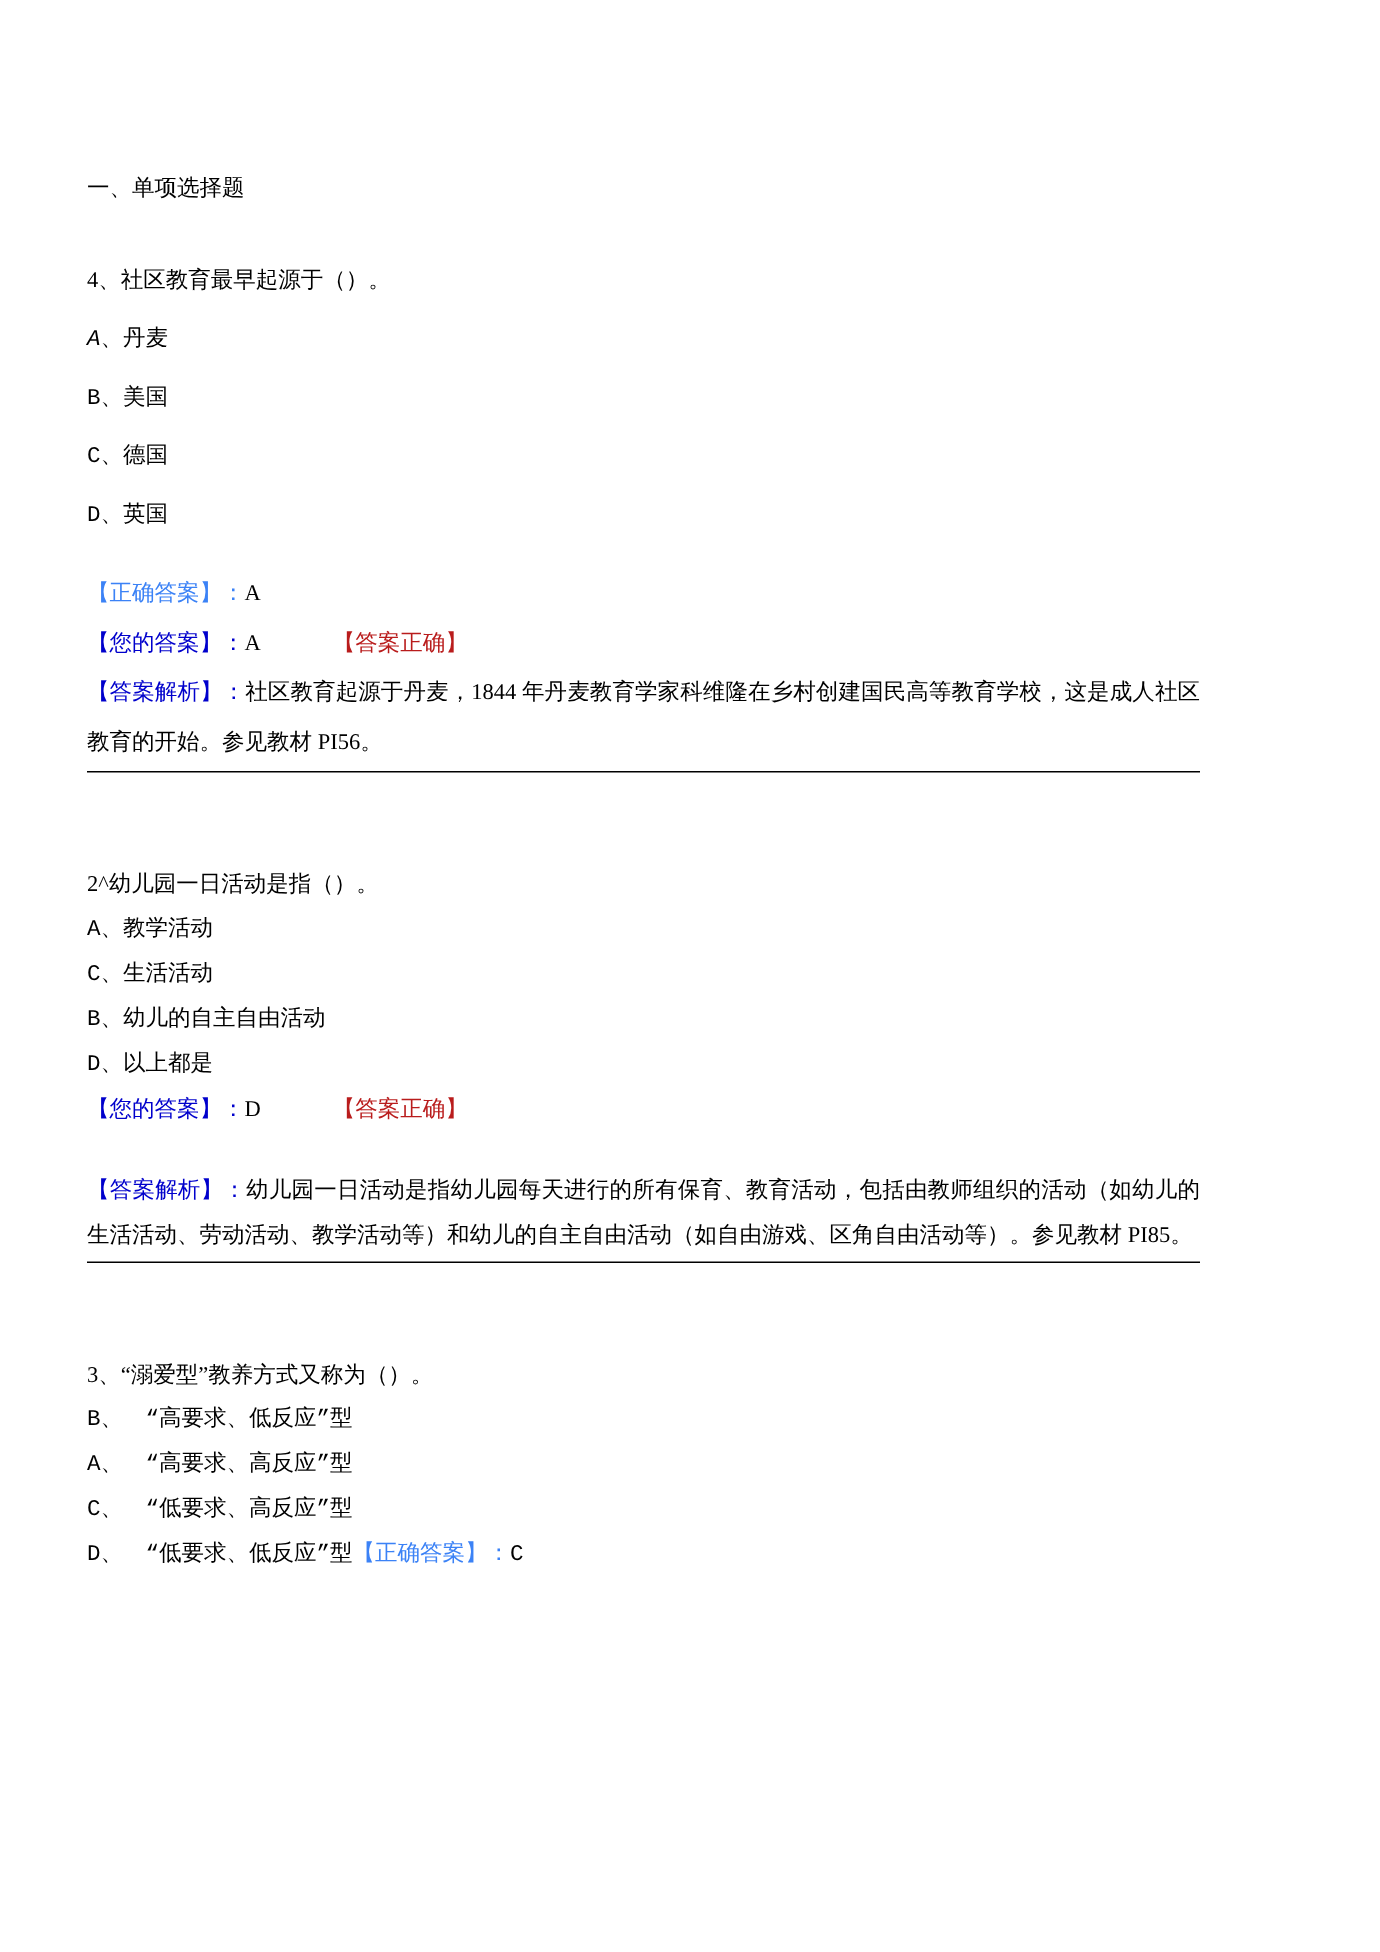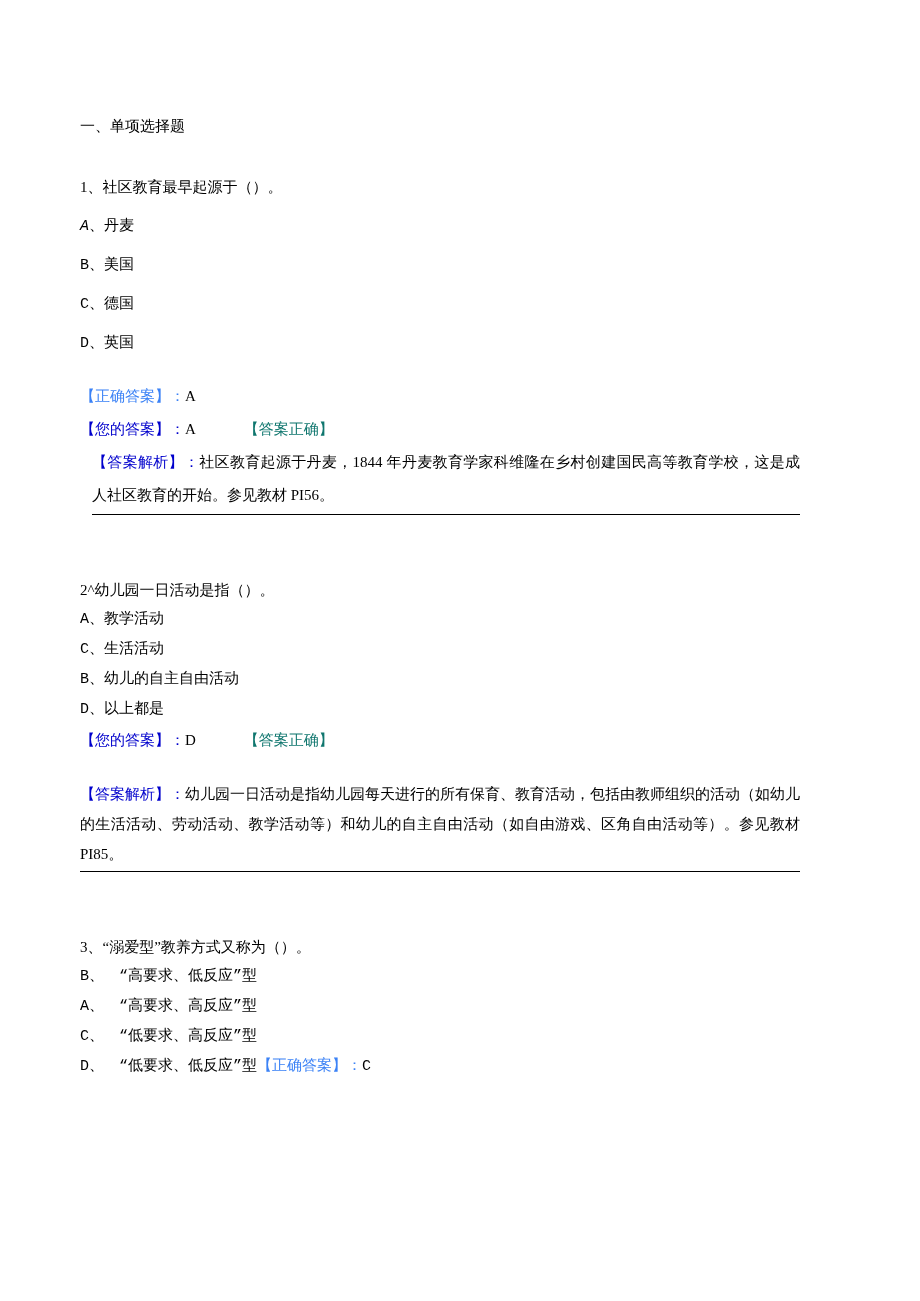--- a/index.html
+++ b/index.html
@@ -8,21 +8,21 @@
     background: #ffffff;
     font-family: "SimSun", "宋体", serif;
     font-size: 15px;
     color: #000;
     line-height: 2.2;
   }
   .page {
     width: 920px;
     min-height: 1301px;
     box-sizing: border-box;
-    padding: 110px 120px 60px 80px;
+    padding: 110px 120px 60px 58px;
     position: relative;
   }
   .block {
     margin-bottom: 28px;
   }
   .q-block {
     margin-bottom: 60px;
   }
   .opt-line {
     display: block;
@@ -31,21 +31,21 @@
   .italic {
     font-style: italic;
   }
   .green {
     color: #3b82f6;
   }
   .blue {
     color: #0000cc;
   }
   .red {
-    color: #0f766e;
+    color: #b91c1c;
   }
   .row {
     display: flex;
     align-items: baseline;
   }
   .row .gap {
     width: 48px;
   }
   .underline-block {
     border-bottom: 1px solid #000;
@@ -53,21 +53,21 @@
   }
 </style>
 </head>
 <body>
 
 <div class="page">
 
   <div class="block">一、单项选择题</div>
 
   <div class="q-block">
-    <div>1、社区教育最早起源于（）。</div>
+    <div>4、社区教育最早起源于（）。</div>
     <div style="height:6px"></div>
     <div class="opt-line">
       <span class="italic">A</span><span>、丹麦</span>
     </div>
     <div style="height:6px"></div>
     <div class="opt-line">B、美国</div>
     <div style="height:6px"></div>
     <div class="opt-line">C、德国</div>
     <div style="height:6px"></div>
     <div class="opt-line">D、英国</div>
@@ -75,21 +75,21 @@
     <div>
       <span class="green">【正确答案】：</span><span>A</span>
     </div>
     <div class="row">
       <div>
         <span class="blue">【您的答案】：</span><span>A</span>
       </div>
       <div class="gap"></div>
       <div class="red">【答案正确】</div>
     </div>
-    <div class="underline-block" style="text-align:justify;margin-left:12px;">
+    <div class="underline-block" style="text-align:justify;">
       <span class="blue">【答案解析】：</span><span>社区教育起源于丹麦，1844 年丹麦教育学家科维隆在乡村创建国民高等教育学校，这是成人社区教育的开始。参见教材 PI56。</span>
     </div>
   </div>
 
   <div class="q-block" style="line-height:2.0;">
     <div>2^幼儿园一日活动是指（）。</div>
     <div class="opt-line">A、教学活动</div>
     <div class="opt-line">C、生活活动</div>
     <div class="opt-line">B、幼儿的自主自由活动</div>
     <div class="opt-line">D、以上都是</div>

